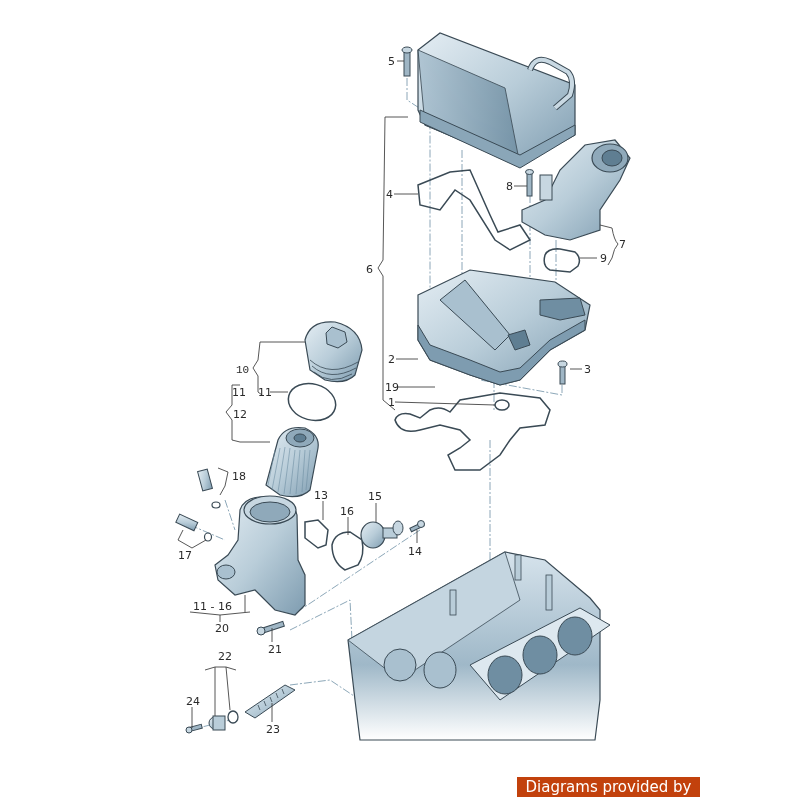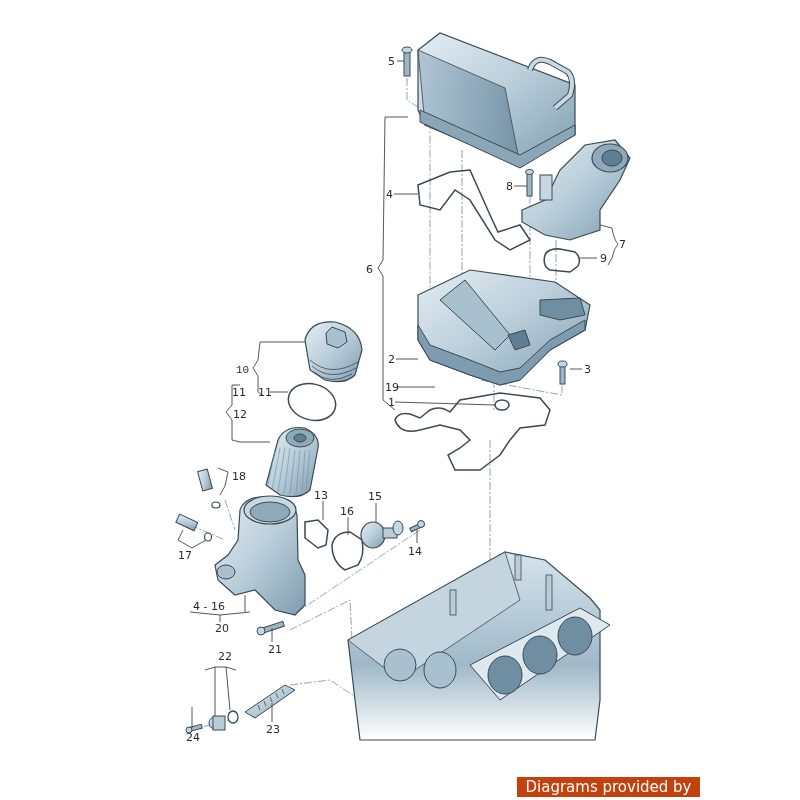--- a/index.html
+++ b/index.html
@@ -215,21 +215,21 @@
   <span class="callout" style="left:236px;top:365px;font-family:Liberation Mono, monospace;">10</span>
   <span class="callout" style="left:258px;top:387px;">11</span>
   <span class="callout" style="left:232px;top:387px;">11</span>
   <span class="callout" style="left:213px;top:409px;margin-left:20px;">12</span>
   <span class="callout" style="left:232px;top:471px;">18</span>
   <span class="callout" style="left:314px;top:490px;">13</span>
   <span class="callout" style="left:368px;top:491px;">15</span>
   <span class="callout" style="left:340px;top:506px;">16</span>
   <span class="callout" style="left:178px;top:550px;">17</span>
   <span class="callout" style="left:408px;top:546px;">14</span>
-  <span class="callout" style="left:193px;top:601px;">4 - 16</span>
+  <span class="callout" style="left:193px;top:601px;">11 - 16</span>
   <span class="callout" style="left:215px;top:623px;">20</span>
   <span class="callout" style="left:268px;top:644px;">21</span>
   <span class="callout" style="left:218px;top:651px;">22</span>
-  <span class="callout" style="left:186px;top:696px;margin-top:36px;">24</span>
+  <span class="callout" style="left:186px;top:696px;">24</span>
   <span class="callout" style="left:266px;top:724px;">23</span>
 </div>
 
 <div class="credit">Diagrams provided by catalogs parts</div>
 
 </body></html>

